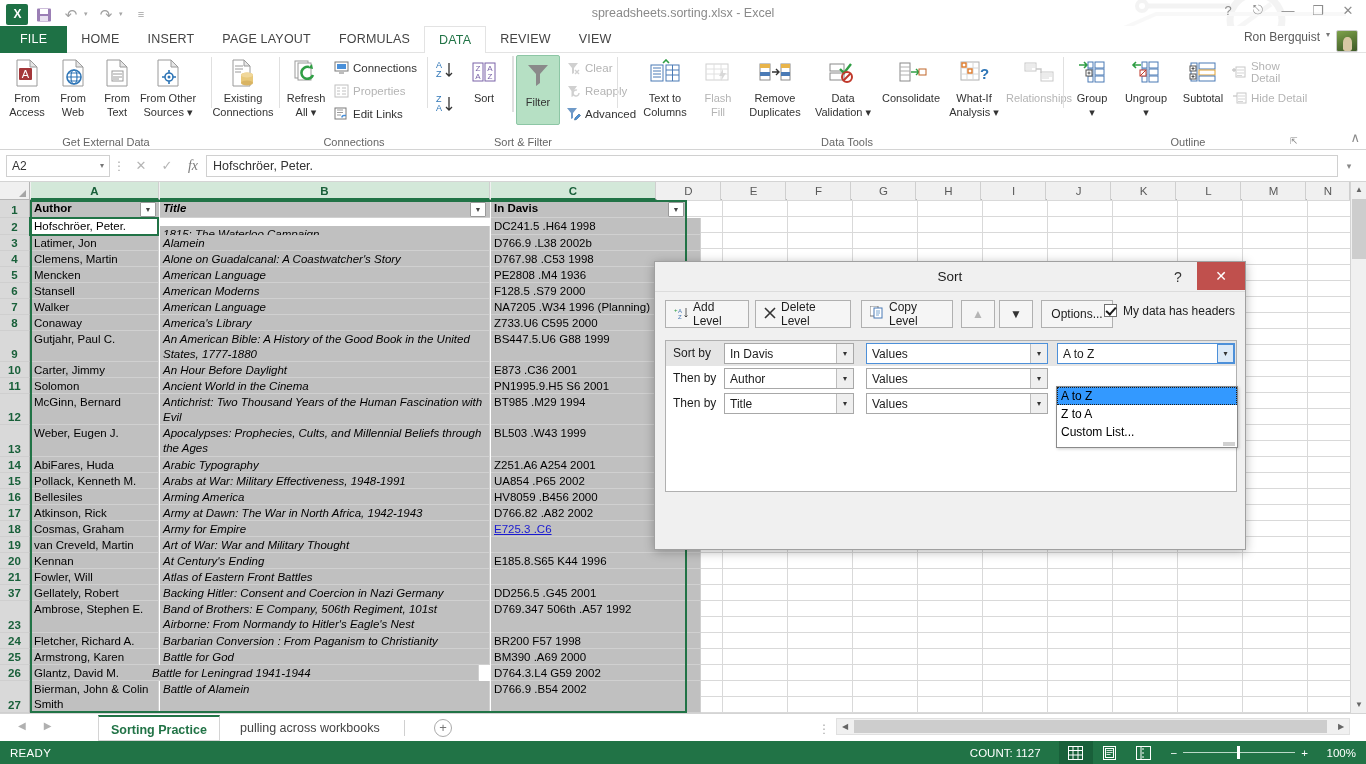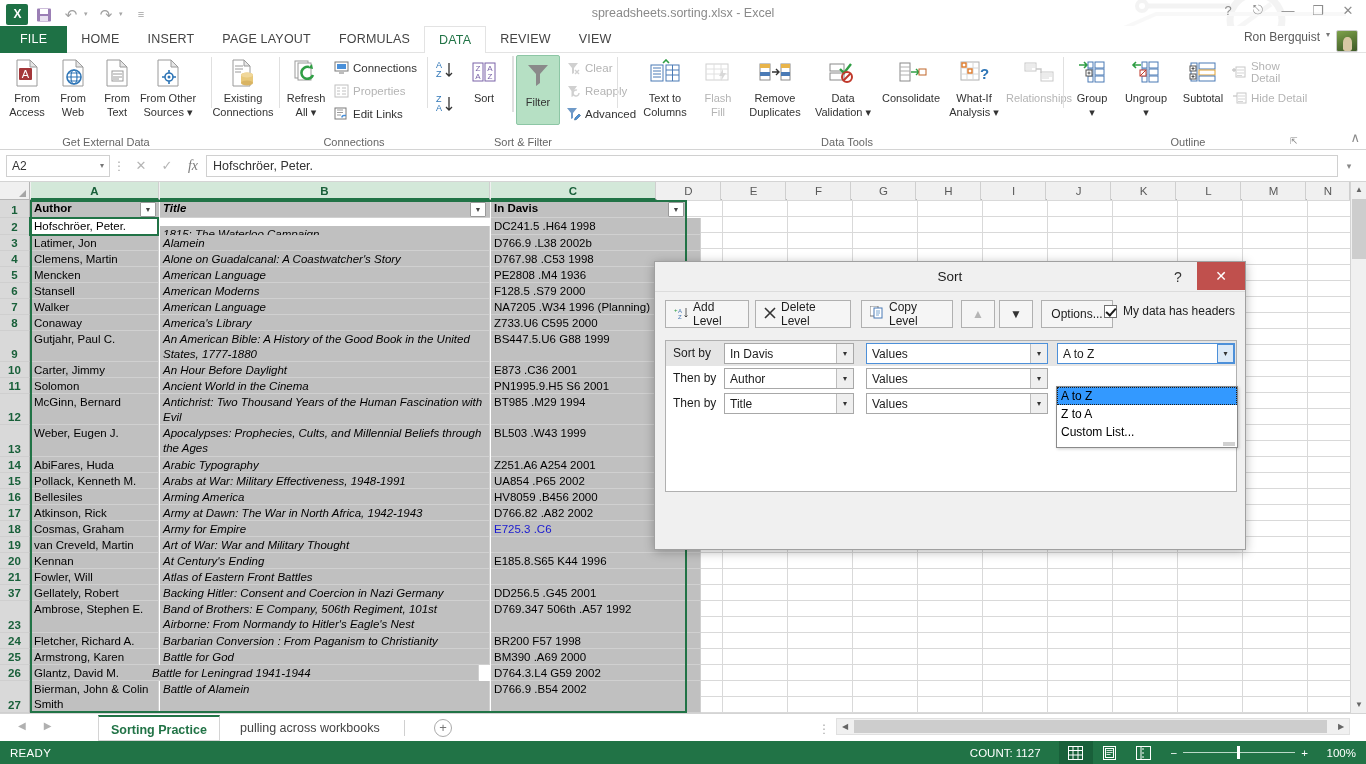--- a/index.html
+++ b/index.html
@@ -159,21 +159,21 @@
   .cell {
     position: absolute; font-size: 11.5px; color: #000;
     border-right: 1px solid #d0d0d0; border-bottom: 1px solid #d0d0d0;
     padding: 1px 3px; overflow: hidden; white-space: normal; line-height: 15px;
     background: #c0c0c0;
   }
   .cell.hdr { background: #fff; font-weight: bold; font-style: normal; border-right: none; }
   .cell.a { width: 128px; background: #c0c0c0; }
   .cell.b { width: 330px; font-style: italic; background: #c0c0c0; }
   .cell.c { width: 210px; background: #c0c0c0; }
-  .cell.blue { color: #1a1ad0; }
+  .cell.blue { color: #1a1ad0; text-decoration: underline; }
   .cell.active { background: #fff; }
   .emptygrid {
     position: absolute; left: 657px; top: 18px; width: 693px; height: 513px;
     background: #fff;
     background-image:
       repeating-linear-gradient(to right, #d9d9d9 0 1px, transparent 1px 65px),
       repeating-linear-gradient(to bottom, #d9d9d9 0 1px, transparent 1px 16px);
   }
   .filterbtn {
     position: absolute; width: 16px; height: 15px; background: #fff;
@@ -242,21 +242,21 @@
     position: absolute; right: 0; top: 0; width: 48px; height: 28px; background: #c0504d;
     color: #fff; font-size: 14px; line-height: 28px; text-align: center; cursor: default;
   }
   .dlg-toolbar { position: relative; height: 34px; margin: 8px 10px 0 10px; }
   .dbtn {
     position: absolute; top: 0; height: 28px; border: 1px solid #b0b0b0; background: #f5f5f5;
     display: flex; align-items: center; justify-content: center; gap: 5px;
     font-size: 12px; color: #1c1c1c; cursor: default; padding: 0 8px;
   }
   .dbtn.arrow { width: 34px; color: #b5b5b5; }
-  .chk-wrap { position: absolute; right: 0; top: 4px; display: flex; align-items: flex-end; gap: 6px; font-size: 12px; color: #1c1c1c; }
+  .chk-wrap { position: absolute; right: 0; top: 4px; display: flex; align-items: flex-start; gap: 6px; font-size: 12px; color: #1c1c1c; }
   .chkbox { width: 13px; height: 13px; border: 1px solid #707070; background: #fff; position: relative; }
   .chkbox.on::after {
     content: ""; position: absolute; left: 3px; top: 0px; width: 4px; height: 8px;
     border: solid #1c1c1c; border-width: 0 2px 2px 0; transform: rotate(42deg);
   }
   .sortgrid {
     position: absolute; left: 10px; top: 78px; width: 572px; height: 152px;
     background: #fff; border: 1px solid #b0b0b0;
   }
   .sg-head { height: 24px; position: relative; border-bottom: 1px solid #d6d6d6; }

